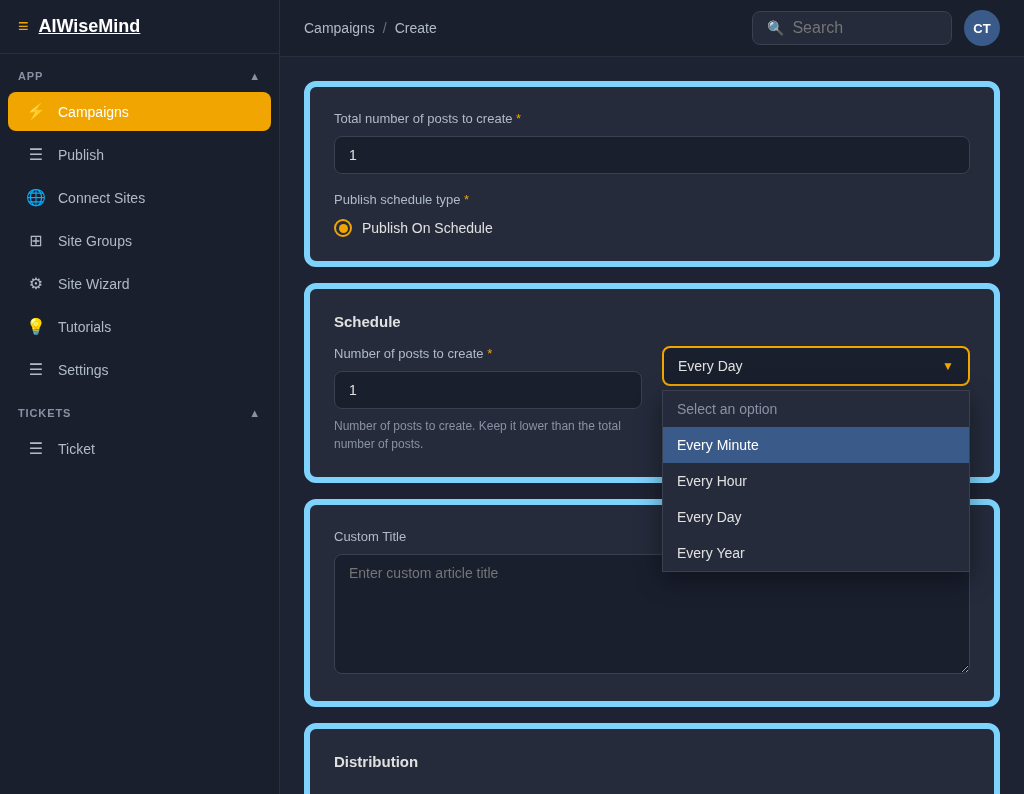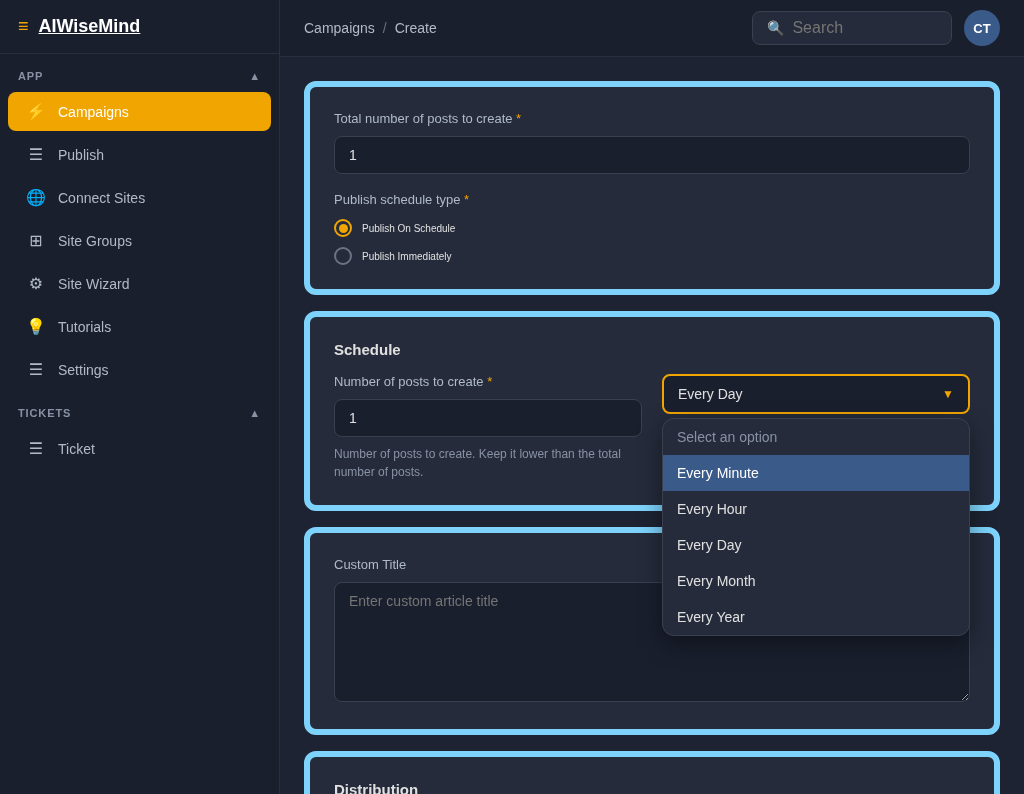--- a/index.html
+++ b/index.html
@@ -39,33 +39,33 @@
 
     .field-label { font-size: 13px; color: #b0bac8; margin-bottom: 10px; }
     .required { color: #f0a500; }
     .text-input { width: 100%; background: #1a1f2e; border: 1px solid #3a4050; border-radius: 8px; padding: 10px 14px; color: #e0e0e0; font-size: 14px; outline: none; }
 
     .radio-group { display: flex; flex-direction: column; gap: 10px; margin-top: 12px; }
     .radio-option { display: flex; align-items: center; gap: 10px; cursor: pointer; }
     .radio-circle { width: 18px; height: 18px; border-radius: 50%; border: 2px solid #6b7280; display: flex; align-items: center; justify-content: center; flex-shrink: 0; }
     .radio-circle.selected { border-color: #f0a500; }
     .radio-circle.selected::after { content: ''; width: 9px; height: 9px; border-radius: 50%; background: #f0a500; }
-    .radio-label { color: #e0e0e0; font-size: 10px; }
+    .radio-label { color: #e0e0e0; font-size: 14px; }
 
     
     .schedule-title { font-size: 15px; font-weight: 600; color: #e0e0e0; margin-bottom: 16px; }
     .schedule-row { display: flex; gap: 20px; align-items: flex-start; }
     .schedule-col { flex: 1; }
     .schedule-col.right { flex: 1; position: relative; }
 
     
     .dropdown-wrapper { position: relative; }
     .dropdown-trigger { width: 100%; background: #1a1f2e; border: 2px solid #f0a500; border-radius: 8px; padding: 10px 14px; color: #e0e0e0; font-size: 14px; display: flex; justify-content: space-between; align-items: center; cursor: pointer; }
     .dropdown-arrow { color: #f0a500; font-size: 12px; }
-    .dropdown-menu { position: absolute; top: calc(100% + 4px); left: 0; width: 100%; background: #252b3b; border: 1px solid #3a4050; border-radius: 12px; z-index: 100; overflow: hidden; box-shadow: 0 8px 24px rgba(0,0,0,0.4); }
+    .dropdown-menu { position: absolute; top: calc(100% + 4px); left: 0; width: 100%; background: #252b3b; border: 1px solid #3a4050; border-radius: 0; z-index: 100; overflow: hidden; box-shadow: 0 8px 24px rgba(0,0,0,0.4); }
     .dropdown-option { padding: 10px 14px; cursor: pointer; color: #e0e0e0; font-size: 14px; }
     .dropdown-option.highlighted { background: #3a5a8a; color: #fff; }
     .dropdown-option.placeholder { color: #8892a4; }
 
     .field-hint { font-size: 12px; color: #8892a4; margin-top: 8px; line-height: 1.5; }
 
     
     .textarea-input { width: 100%; background: #1a1f2e; border: 1px solid #3a4050; border-radius: 8px; padding: 10px 14px; color: #8892a4; font-size: 14px; outline: none; resize: vertical; min-height: 120px; font-family: inherit; }
   </style>
 </head>
@@ -145,24 +145,20 @@
       </div>
       <input class="text-input" type="text" value="1" style="">
 
       <div class="field-label" style="margin-top: 18px;">
         <span>Publish schedule type</span> <span class="required">*</span>
       </div>
       <div class="radio-group">
         <div class="radio-option">
           <div class="radio-circle selected"></div>
           <span class="radio-label">Publish On Schedule</span>
-        </div>
-        <div class="radio-option">
-          <div class="radio-circle"></div>
-          <span class="radio-label">Publish Immediately</span>
         </div>
       </div>
     </div>
 
     <div class="card">
       <div class="schedule-title">Schedule</div>
       <div class="schedule-row">
         <div class="schedule-col">
           <div class="field-label">
             <span>Number of posts to create</span> <span class="required">*</span>
@@ -174,21 +170,20 @@
           <div class="dropdown-wrapper">
             <div class="dropdown-trigger">
               <span>Every Day</span>
               <span class="dropdown-arrow">▼</span>
             </div>
             <div class="dropdown-menu">
               <div class="dropdown-option placeholder">Select an option</div>
               <div class="dropdown-option highlighted">Every Minute</div>
               <div class="dropdown-option">Every Hour</div>
               <div class="dropdown-option">Every Day</div>
-              <div class="dropdown-option">Every Month</div>
               <div class="dropdown-option">Every Year</div>
             </div>
           </div>
         </div>
       </div>
     </div>
 
     <div class="card">
       <div class="field-label">Custom Title</div>
       <textarea class="textarea-input" placeholder="Enter custom article title" style=""></textarea>

